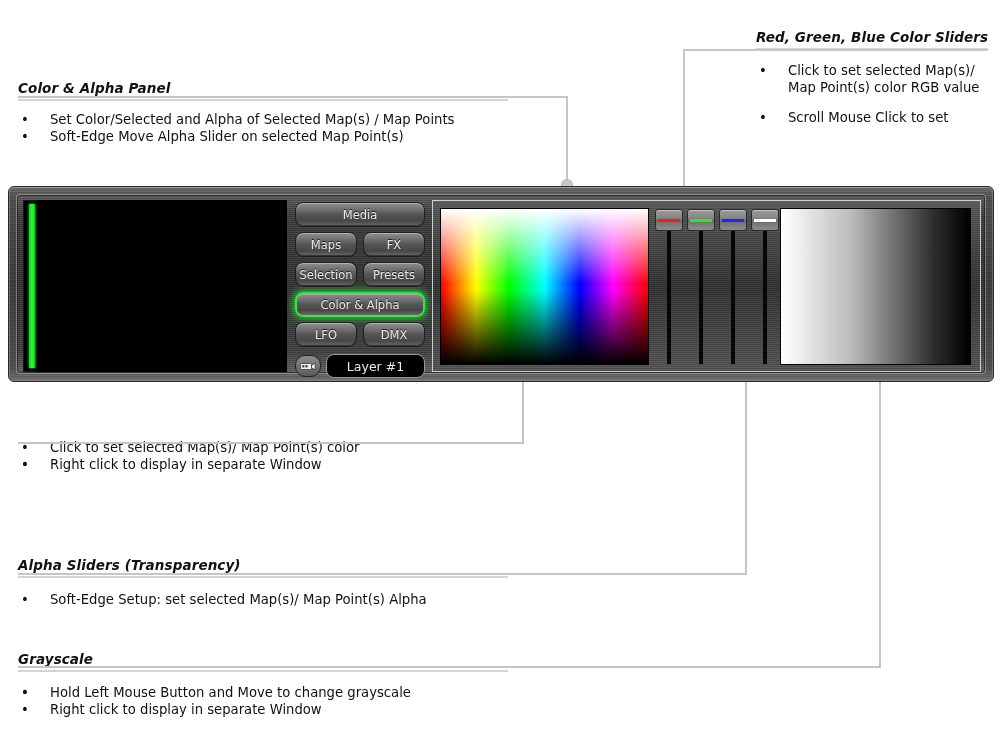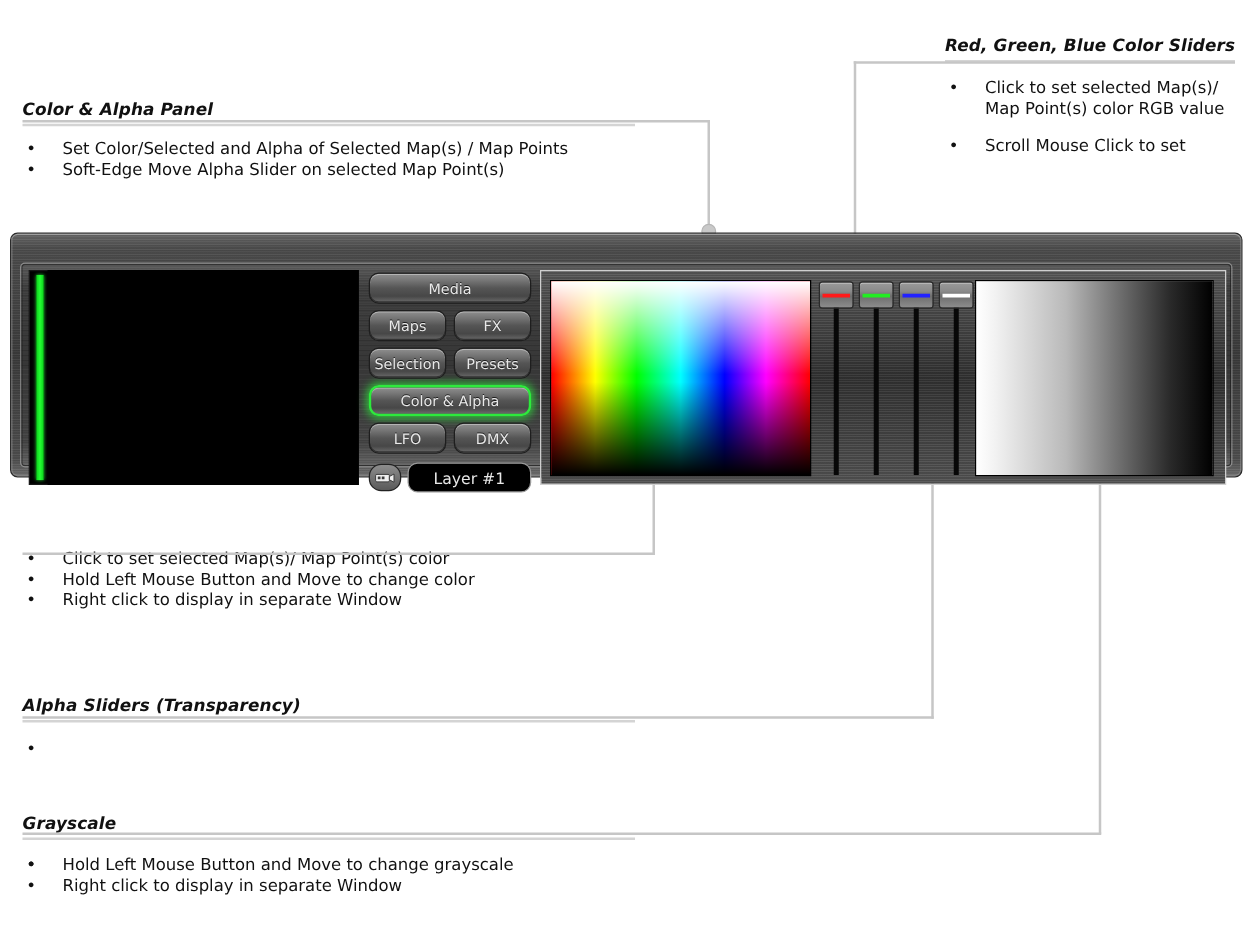--- a/index.html
+++ b/index.html
@@ -94,21 +94,20 @@
     right: 7px;
     bottom: 7px;
     border-radius: 4px;
     border: 1px solid rgba(180,180,180,0.55);
     box-shadow: inset 0 0 0 1px rgba(30,30,30,0.7);
     background:
       repeating-linear-gradient(180deg,
         rgba(255,255,255,0.05) 0px, rgba(255,255,255,0.05) 1px,
         rgba(0,0,0,0.10) 1px, rgba(0,0,0,0.10) 2px),
       linear-gradient(180deg,#5f5f5f 0%, #3e3e3e 12%, #343434 50%, #414141 88%, #636363 100%);
-    margin-top: 16px;
   }
 
   
   .preview-wrap {
     position: absolute;
     left: 6px;
     top: 5px;
     width: 264px;
     height: 172px;
     background: #000;
@@ -318,34 +317,34 @@
 </div>
 
 <div class="annot" style="left:18px; top:427px; width:490px;">
   <ul class="annot-list" style="margin-top:13px;">
     <li>
       <span class="bullet">•</span>
       <span>Click to set selected Map(s)/ Map Point(s) color</span>
     </li>
     <li>
       <span class="bullet">•</span>
-      <span>Hold Left Mouse Button and Move to change color</span>
     </li>
     <li>
       <span class="bullet">•</span>
       <span>Right click to display in separate Window</span>
     </li>
   </ul>
 </div>
 
 <div class="annot" style="left:18px; top:557px; width:490px;">
   <div class="annot-title">Alpha Sliders (Transparency)</div>
   <ul class="annot-list" style="margin-top:14px;">
     <li>
       <span class="bullet">•</span>
+      <span>Soft-Edge Setup: set selected Map(s)/ Map Point(s) Alpha</span>
     </li>
   </ul>
 </div>
 
 <div class="annot" style="left:18px; top:651px; width:490px;">
   <div class="annot-title">Grayscale</div>
   <ul class="annot-list" style="margin-top:13px;">
     <li>
       <span class="bullet">•</span>
     </li>

